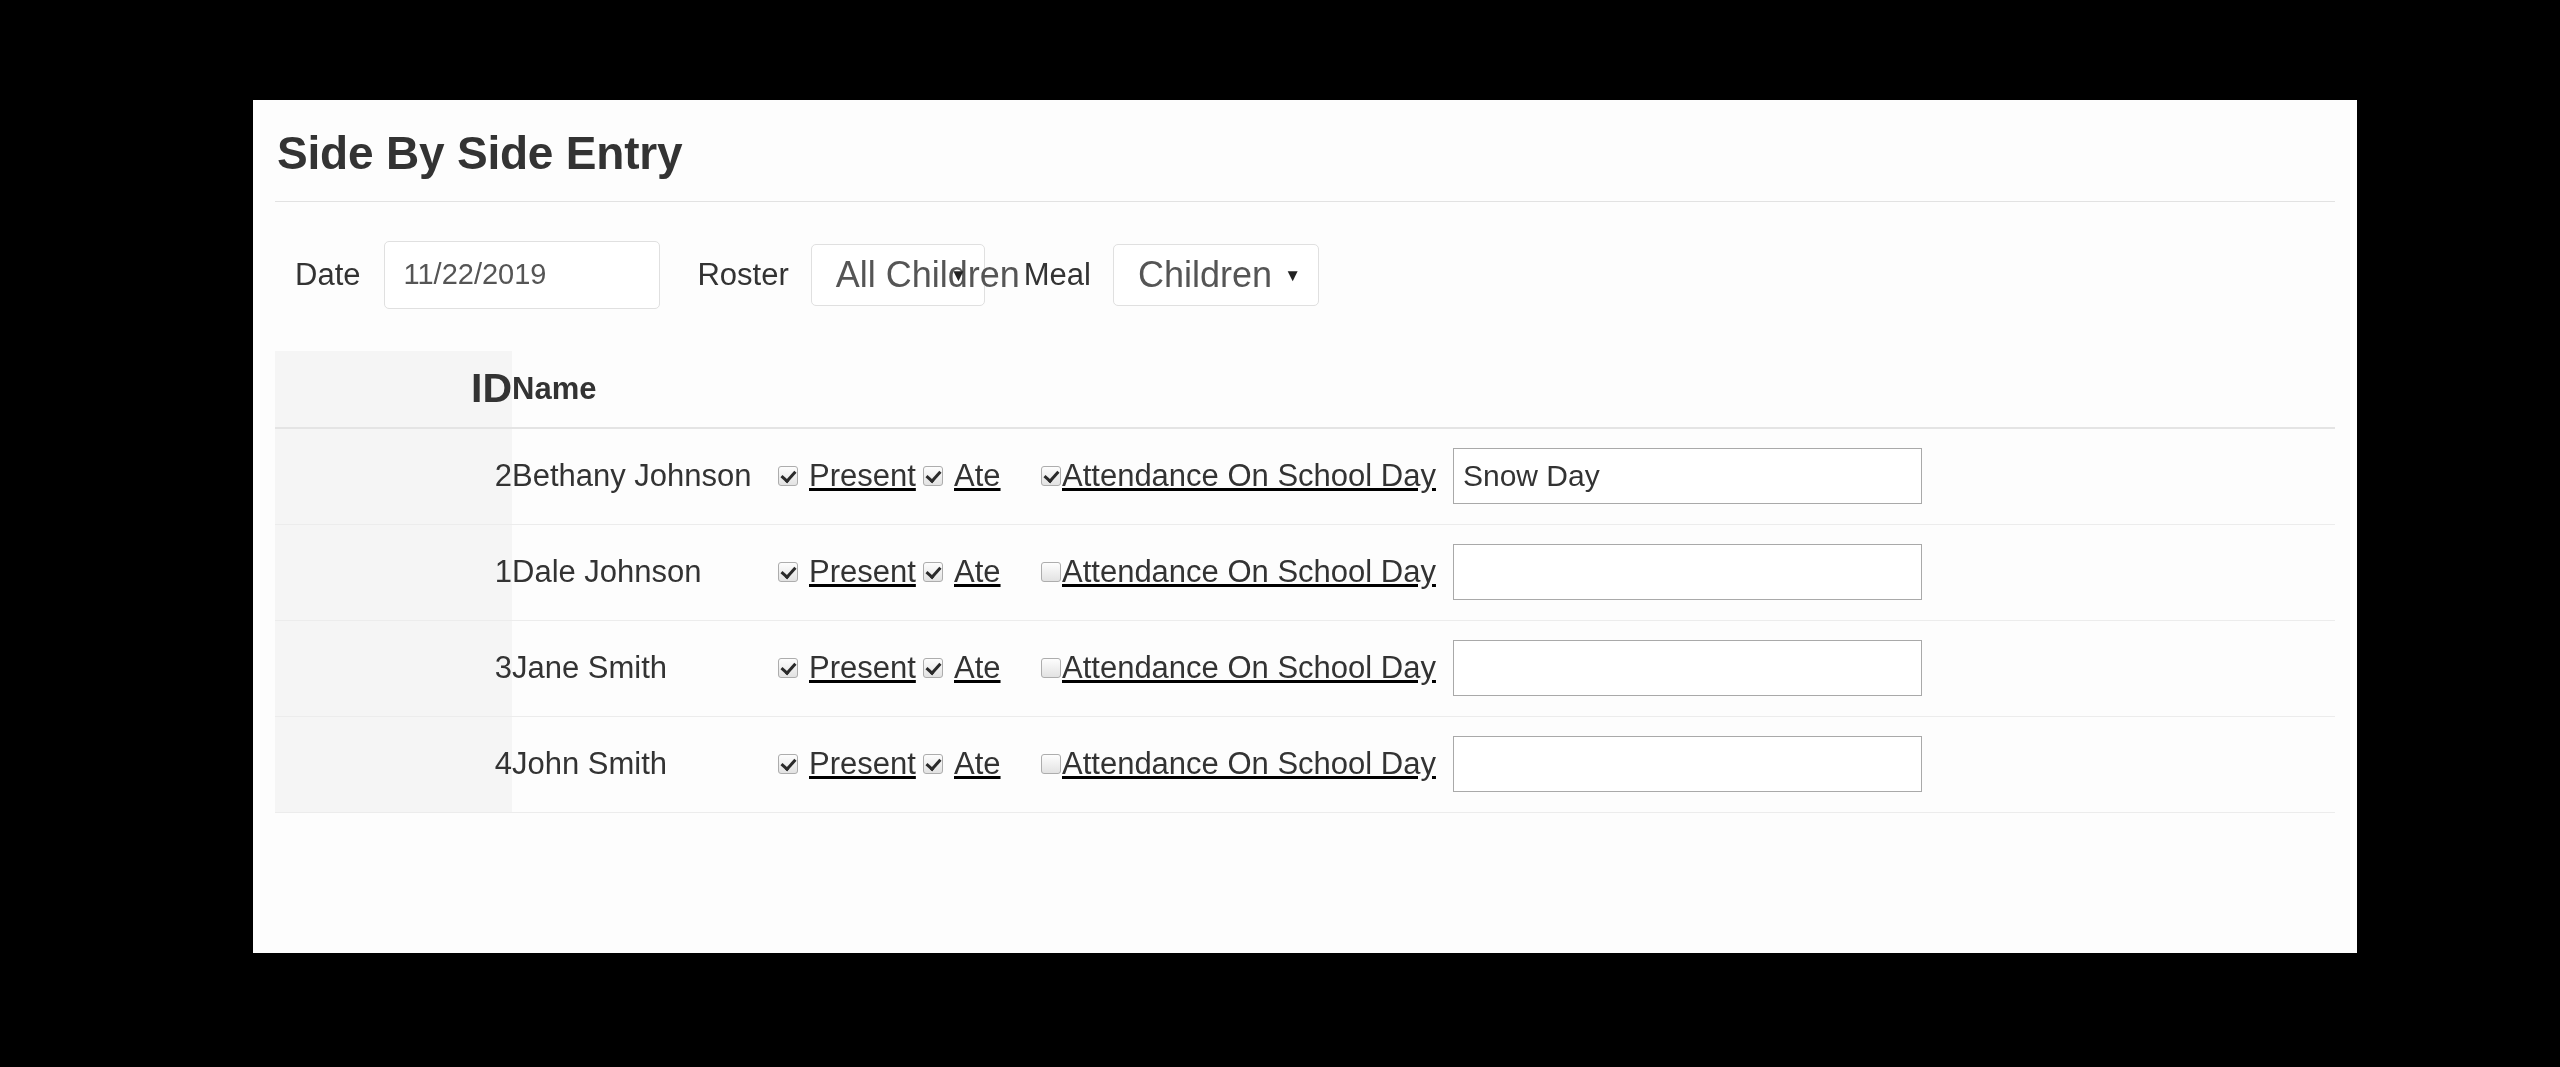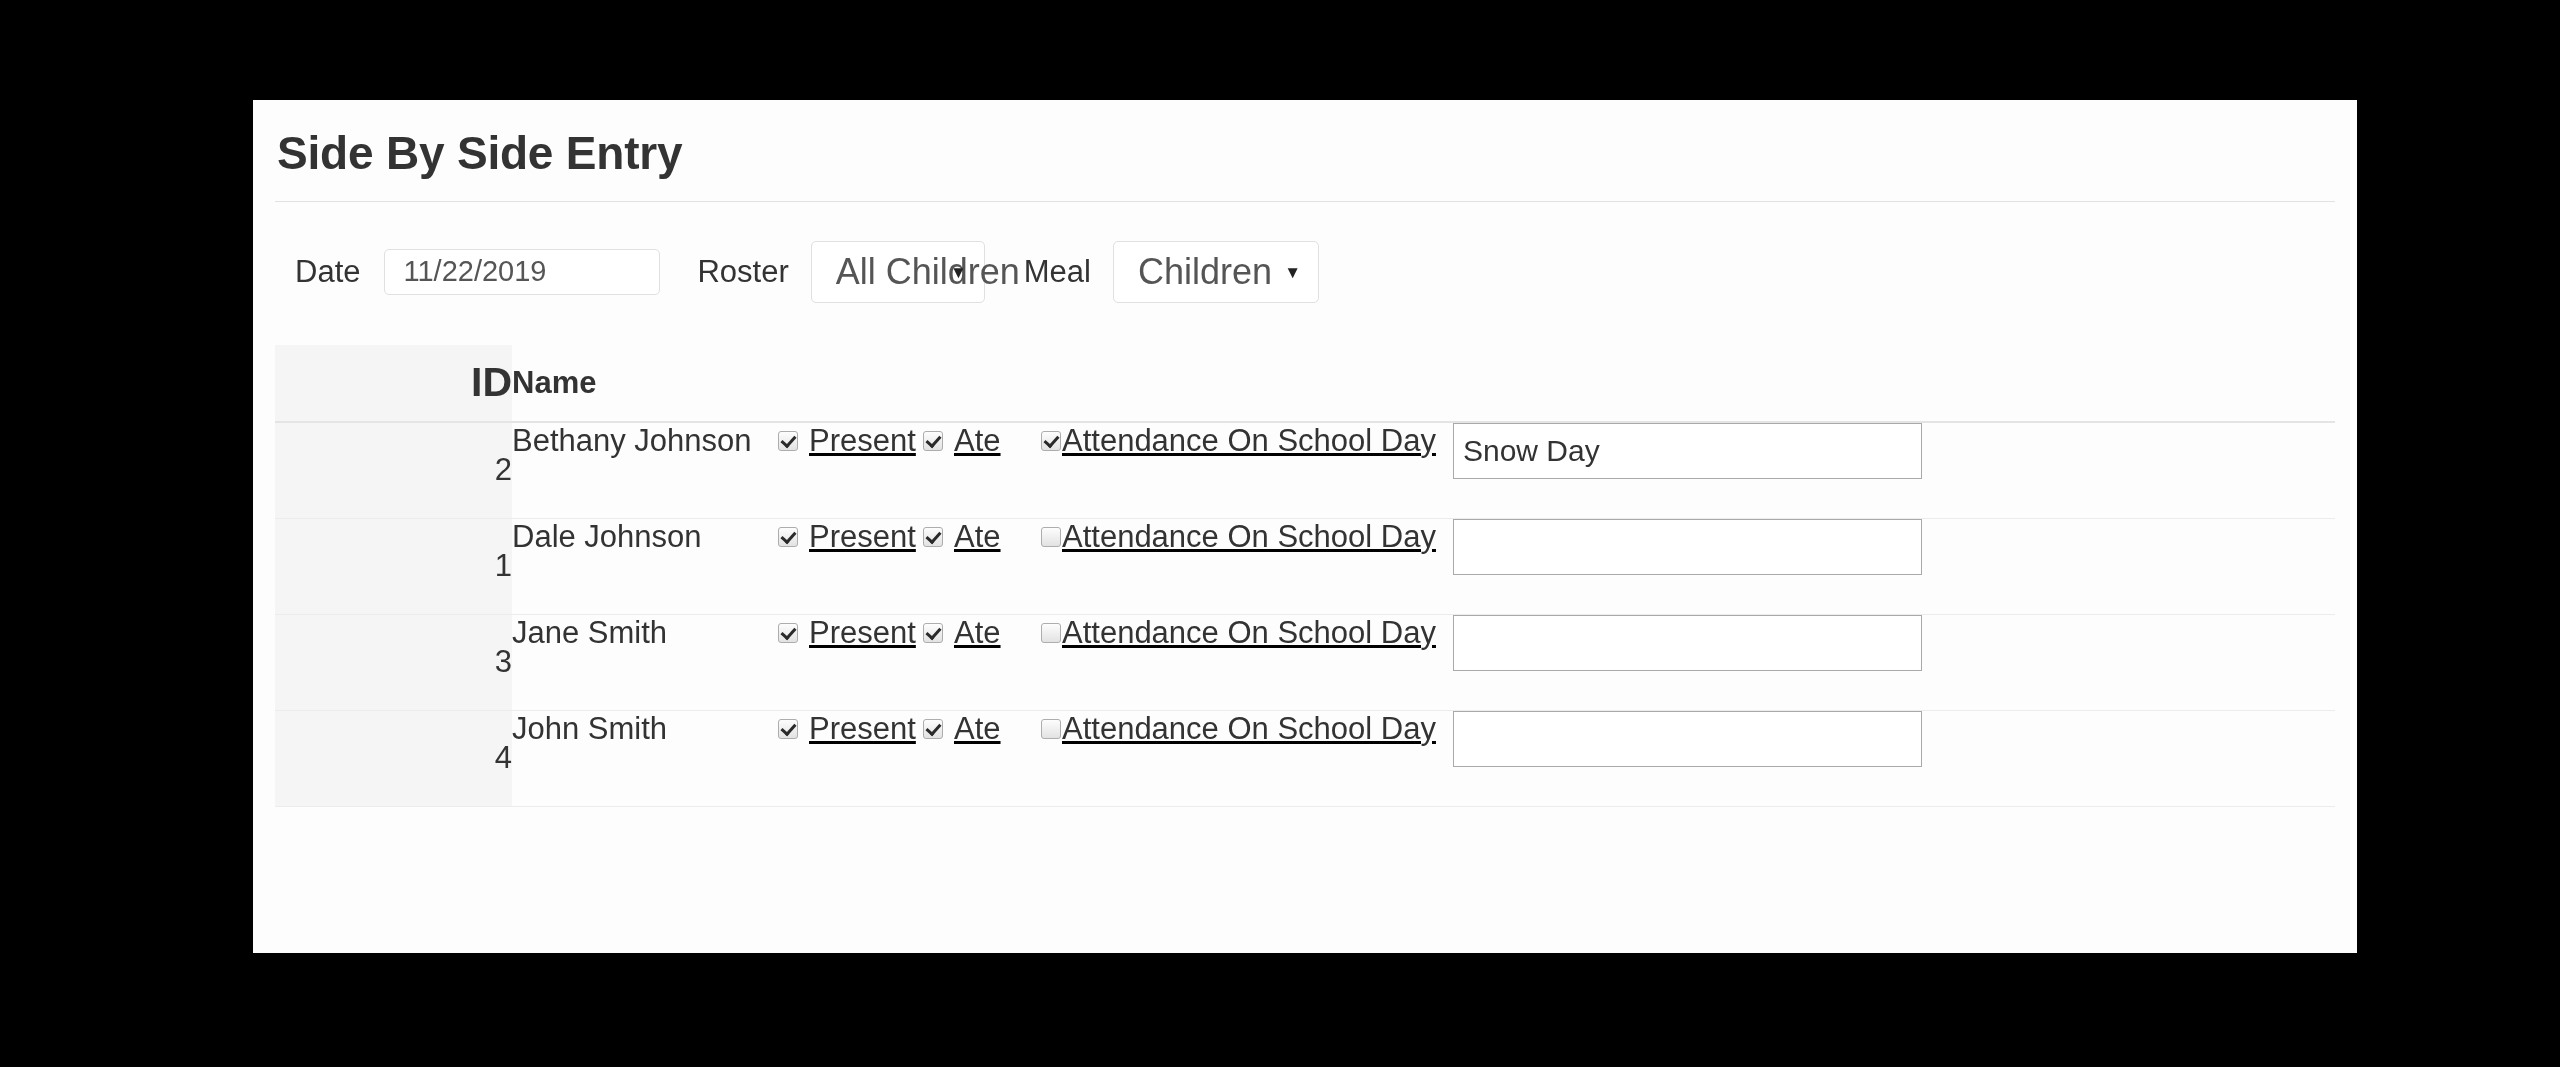--- a/index.html
+++ b/index.html
@@ -69,21 +69,21 @@
 
   .field-label {
     font-size: 31px;
     color: #333333;
     white-space: nowrap;
   }
 
   .date-input {
     margin-left: 24px;
     width: 276px;
-    height: 46px;
+    height: 68px;
     box-sizing: border-box;
     border: 1px solid #e0e0e0;
     border-radius: 5px;
     background: #ffffff;
     font-family: "Liberation Sans", sans-serif;
     font-size: 29px;
     color: #555555;
     padding: 0 18px;
     outline: none;
   }
@@ -172,21 +172,21 @@
     font-size: 31px;
     color: #333333;
   }
 
   .row-cells {
     padding-left: 9px;
   }
 
   .row-flex {
     display: flex;
-    align-items: flex-start;
+    align-items: center;
     height: 95px;
   }
 
   .cell-name {
     font-size: 31px;
     color: #333333;
     width: 266px;
     flex: 0 0 266px;
     white-space: nowrap;
   }

